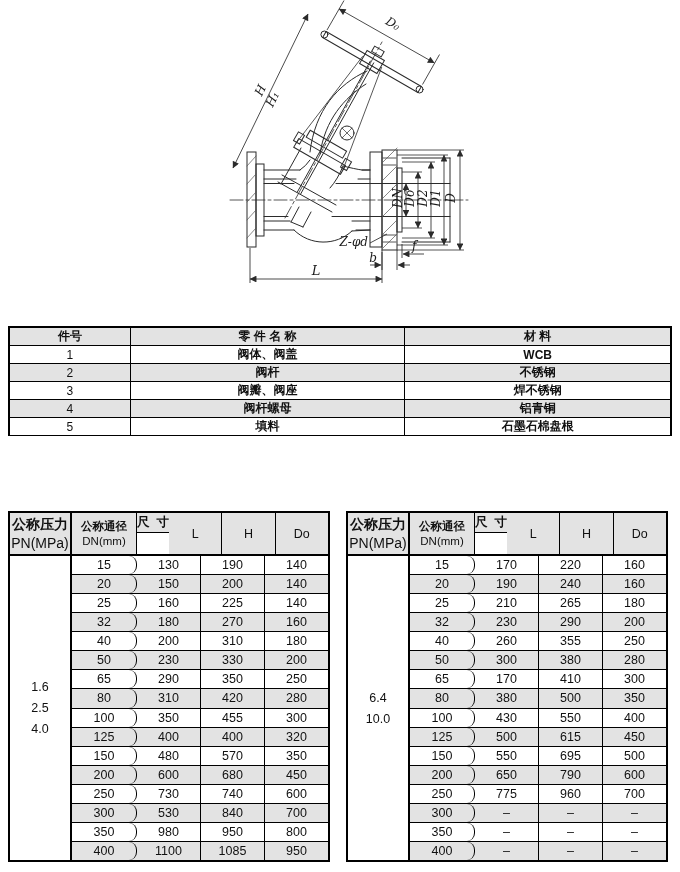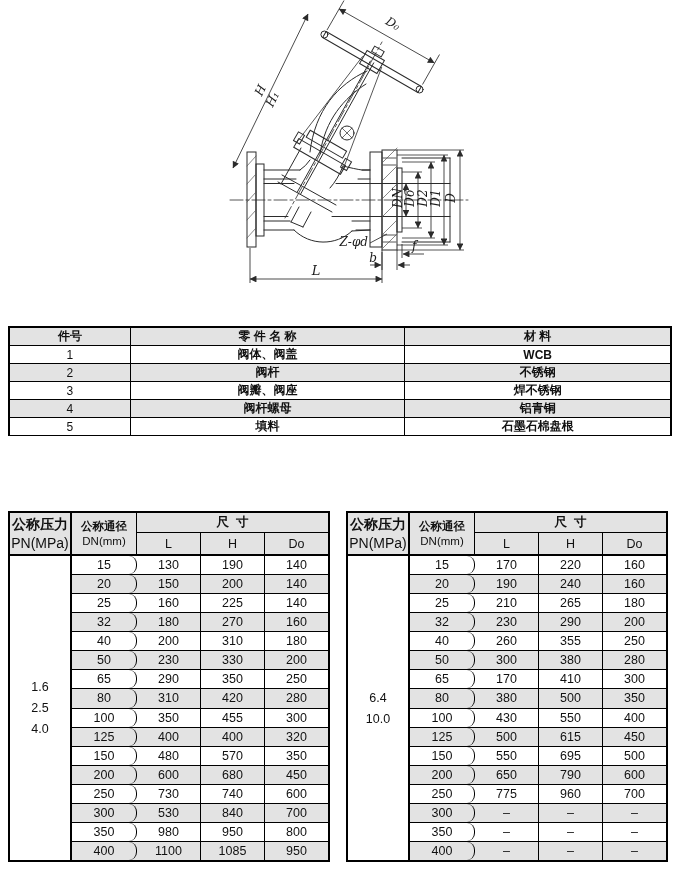--- a/index.html
+++ b/index.html
@@ -31,21 +31,21 @@
           box-sizing:border-box;display:flex;background:#fff;}
   .dtable.left{left:8px;} .dtable.right{left:346px;}
   .pcol{width:62px;flex:0 0 62px;border-right:2px solid #000;display:flex;flex-direction:column;box-sizing:border-box;}
   .phead2{height:43px;flex:0 0 43px;background:#e3e3e3;border-bottom:2px solid #000;display:flex;
           flex-direction:column;align-items:center;justify-content:center;font-size:14px;line-height:1.3;box-sizing:border-box;}
   .pvals{flex:1;display:flex;flex-direction:column;align-items:center;justify-content:center;gap:7px;font-size:12.5px;}
   .mcol{flex:1;display:flex;flex-direction:column;min-width:0;}
   .mhead{height:43px;flex:0 0 43px;display:flex;border-bottom:2px solid #000;box-sizing:border-box;}
   .dnhead{width:65px;flex:0 0 65px;background:#e3e3e3;border-right:1.5px solid #000;display:flex;
           flex-direction:column;align-items:center;justify-content:center;font-size:11.5px;line-height:1.3;box-sizing:border-box;}
-  .sizehead{flex:1;display:flex;flex-direction:column;min-width:0;}
+  .sizehead{flex:1;display:flex;min-width:0;}
   .sizetitle{height:20px;flex:0 0 20px;background:#e3e3e3;border-bottom:1.5px solid #000;display:flex;
              align-items:center;justify-content:center;font-size:12.5px;box-sizing:border-box;white-space:pre;}
   .lhdo{flex:1;display:flex;background:#e3e3e3;}
   .lhdo .c{flex:1;display:flex;align-items:center;justify-content:center;font-size:12.5px;
            border-right:1.5px solid #000;box-sizing:border-box;}
   .lhdo .c:last-child{border-right:none;}
   .drows{flex:1;display:flex;flex-direction:column;}
   .drow{flex:1;display:flex;border-bottom:1.5px solid #000;background:#fff;box-sizing:border-box;}
   .drows > div:last-child{border-bottom:none;}
   .drow .c{flex:1;display:flex;align-items:center;justify-content:center;font-size:12.5px;

